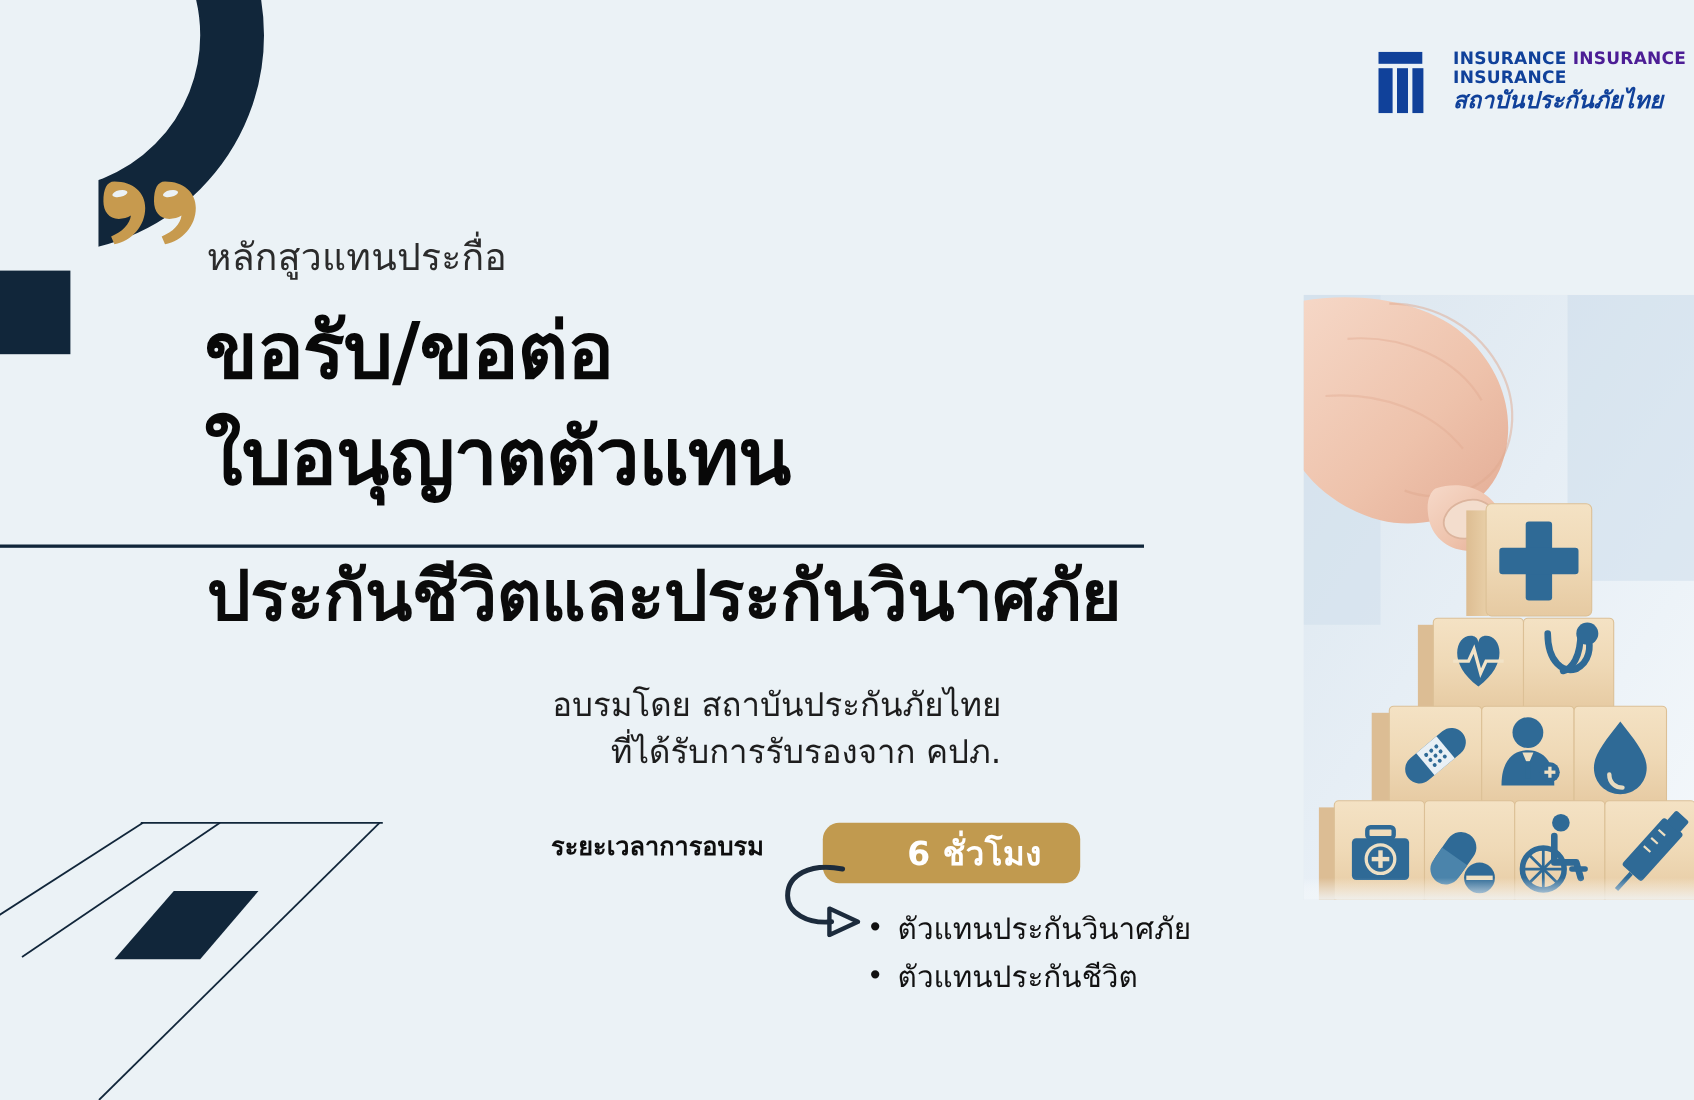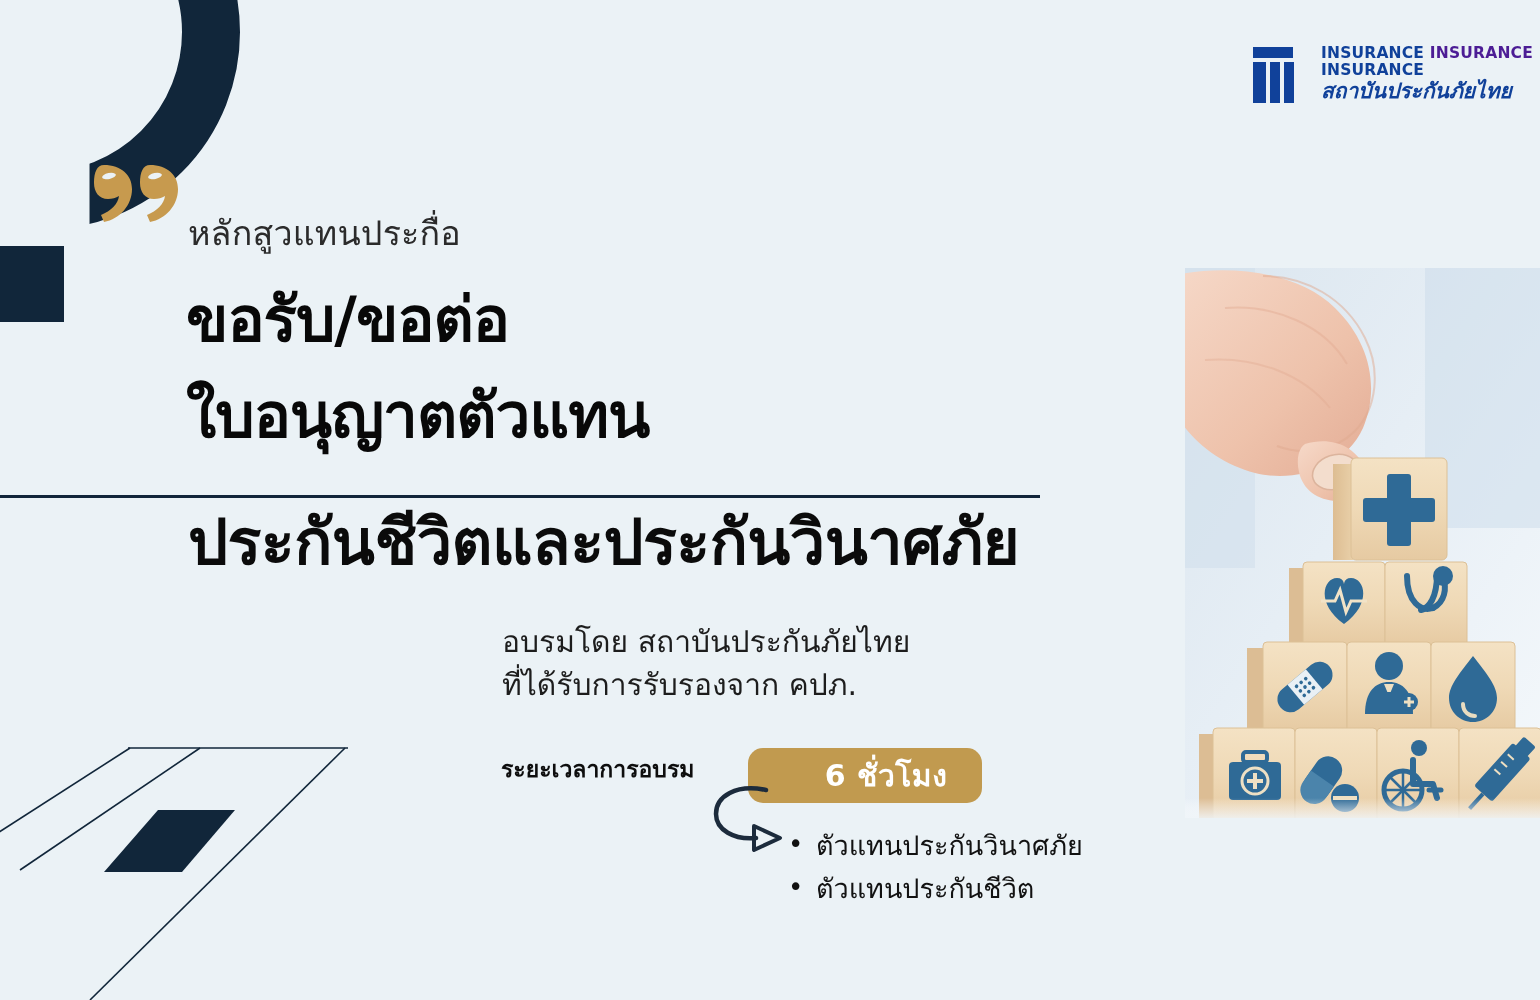--- a/index.html
+++ b/index.html
@@ -35,39 +35,39 @@
   .quote-mark { position:absolute; left:92px; top:163px; width:92px; height:60px; }
 
   
   .kicker {
     position:absolute; left:188px; top:206px;
     font-size:34px; color:#2b2b2b; letter-spacing:.2px;
     white-space:nowrap;
   }
   .headline {
     position:absolute; left:186px; top:272px;
-    font-size:62px; line-height:96px; font-weight:bold;
+    font-size:71px; line-height:96px; font-weight:bold;
     color:#080808; letter-spacing:-1px; white-space:nowrap;
   }
   .headline .l2 { display:block; }
 
   .rule {
     position:absolute; left:0px; top:495px; width:1040px; height:3px;
     background:#11263a;
   }
 
   .subhead {
     position:absolute; left:188px; top:508px;
     font-size:63px; line-height:70px; font-weight:bold;
     color:#0b0b0b; letter-spacing:-.5px; white-space:nowrap;
   }
 
   .desc {
     position:absolute; left:502px; top:620px;
-    font-size:30px; line-height:43px; color:#1d1d1d; white-space:nowrap;
+    font-size:30px; line-height:43px; color:#1d1d1d; white-space:nowrap;text-align:right;
   }
 
   .duration-label {
     position:absolute; left:501px; top:751px;
     font-size:23px; font-weight:bold; color:#0e0e0e; white-space:nowrap;
   }
 
   .badge {
     position:absolute; left:748px; top:748px;
     width:234px; height:55px; border-radius:15px;

